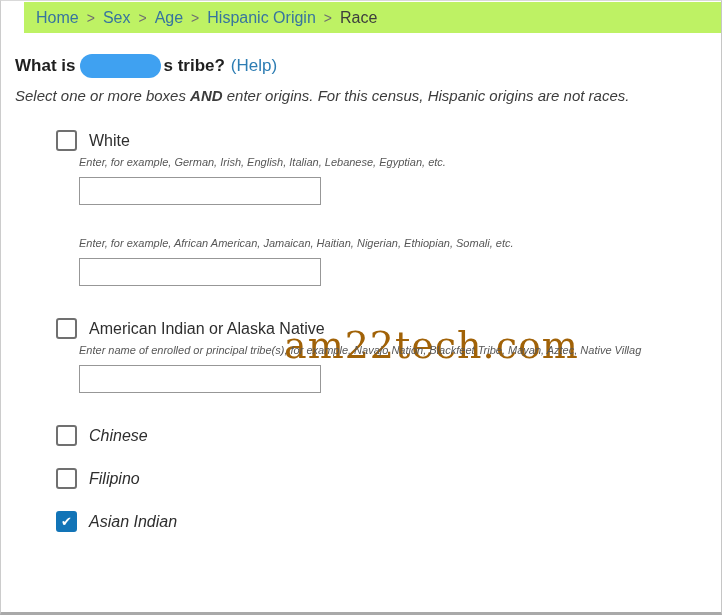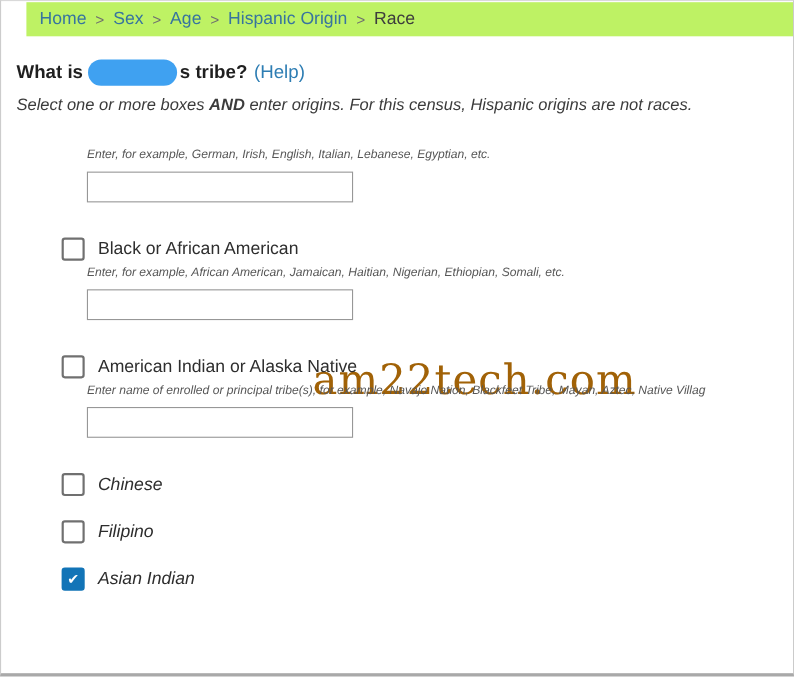--- a/index.html
+++ b/index.html
@@ -111,29 +111,29 @@
 
 <div class="instruction">
   <span>Select one or more boxes </span><b>AND</b><span> enter origins. For this census, Hispanic origins are not races.</span>
 </div>
 
 <div class="watermark">am22tech.com</div>
 
 <div class="sections">
 
   <div class="section">
+    <div class="race-row">
+      <span class="cb"></span>
+      <span class="race-label">White</span>
+    </div>
     <div class="hint">Enter, for example, German, Irish, English, Italian, Lebanese, Egyptian, etc.</div>
     <input class="origin-input" type="text" value="" style="">
   </div>
 
   <div class="section">
-    <div class="race-row">
-      <span class="cb"></span>
-      <span class="race-label">Black or African American</span>
-    </div>
     <div class="hint">Enter, for example, African American, Jamaican, Haitian, Nigerian, Ethiopian, Somali, etc.</div>
     <input class="origin-input" type="text" value="" style="">
   </div>
 
   <div class="section">
     <div class="race-row">
       <span class="cb"></span>
       <span class="race-label">American Indian or Alaska Native</span>
     </div>
     <div class="hint">Enter name of enrolled or principal tribe(s), for example, Navajo Nation, Blackfeet Tribe, Mayan, Aztec, Native Villag</div>

